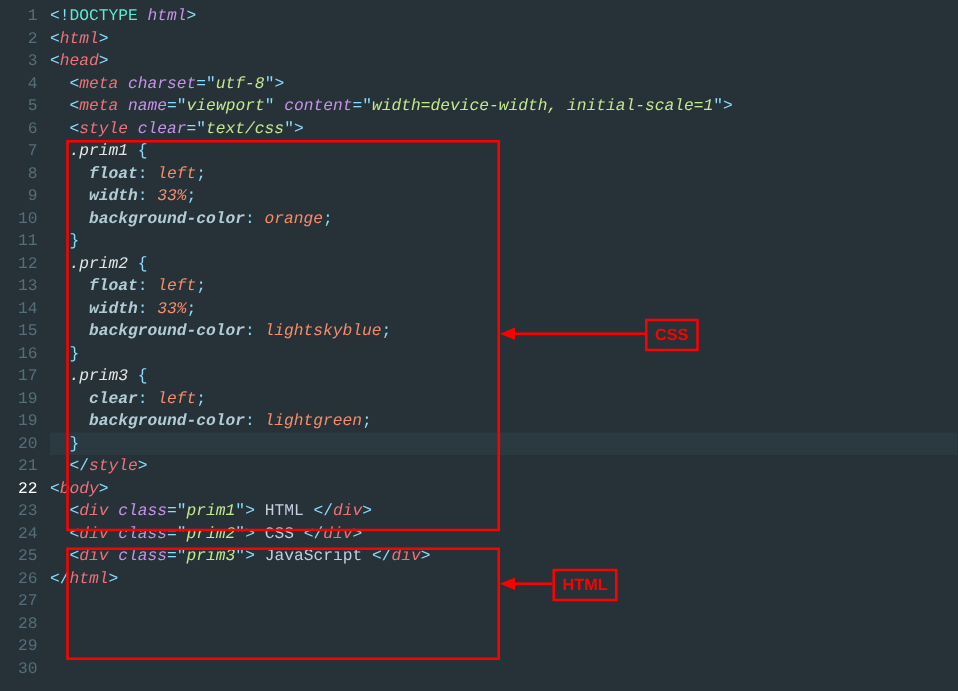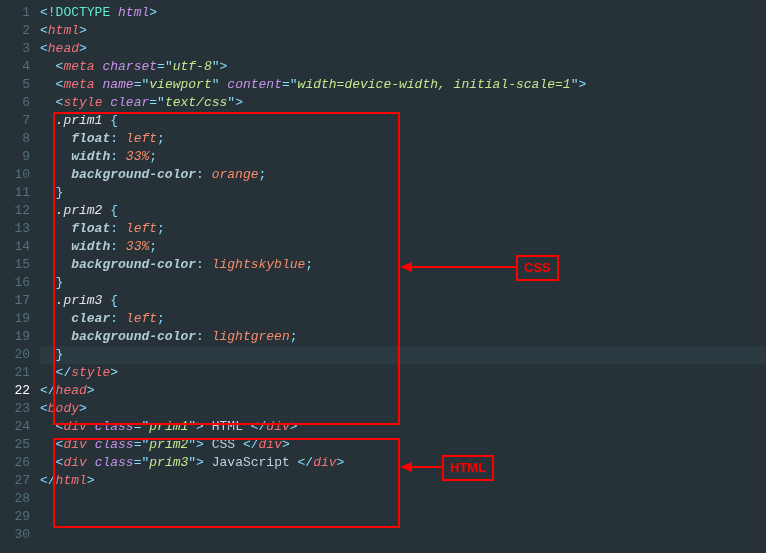--- a/index.html
+++ b/index.html
@@ -118,21 +118,20 @@
       <div class="line">  <span class="sel">.prim2</span> <span class="pu">{</span></div>
       <div class="line">    <span class="prop">float</span><span class="pu">:</span> <span class="val">left</span><span class="pu">;</span></div>
       <div class="line">    <span class="prop">width</span><span class="pu">:</span> <span class="val">33%</span><span class="pu">;</span></div>
       <div class="line">    <span class="prop">background-color</span><span class="pu">:</span> <span class="val">lightskyblue</span><span class="pu">;</span></div>
       <div class="line">  <span class="pu">}</span></div>
       <div class="line">  <span class="sel">.prim3</span> <span class="pu">{</span></div>
       <div class="line">    <span class="prop">clear</span><span class="pu">:</span> <span class="val">left</span><span class="pu">;</span></div>
       <div class="line">    <span class="prop">background-color</span><span class="pu">:</span> <span class="val">lightgreen</span><span class="pu">;</span></div>
       <div class="line cur">  <span class="pu">}</span></div>
       <div class="line">  <span class="pu">&lt;/</span><span class="tag">style</span><span class="pu">&gt;</span></div>
-      <div class="line"><span class="pu">&lt;/</span><span class="tag">head</span><span class="pu">&gt;</span></div>
       <div class="line"><span class="pu">&lt;</span><span class="tag">body</span><span class="pu">&gt;</span></div>
       <div class="line">  <span class="pu">&lt;</span><span class="tag">div</span> <span class="attr">class</span><span class="op">=</span><span class="pu">"</span><span class="str">prim1</span><span class="pu">"</span><span class="pu">&gt;</span><span class="txt"> HTML </span><span class="pu">&lt;/</span><span class="tag">div</span><span class="pu">&gt;</span></div>
       <div class="line">  <span class="pu">&lt;</span><span class="tag">div</span> <span class="attr">class</span><span class="op">=</span><span class="pu">"</span><span class="str">prim2</span><span class="pu">"</span><span class="pu">&gt;</span><span class="txt"> CSS </span><span class="pu">&lt;/</span><span class="tag">div</span><span class="pu">&gt;</span></div>
       <div class="line">  <span class="pu">&lt;</span><span class="tag">div</span> <span class="attr">class</span><span class="op">=</span><span class="pu">"</span><span class="str">prim3</span><span class="pu">"</span><span class="pu">&gt;</span><span class="txt"> JavaScript </span><span class="pu">&lt;/</span><span class="tag">div</span><span class="pu">&gt;</span></div>
       <div class="line"><span class="pu">&lt;/</span><span class="tag">html</span><span class="pu">&gt;</span></div>
     </div>
 </div>
 
 <div class="box" style="left:53px; top:112px; width:347px; height:313px;"></div>
 <div class="arrow-shaft" style="left:412px; top:266px; width:104px;"></div>

